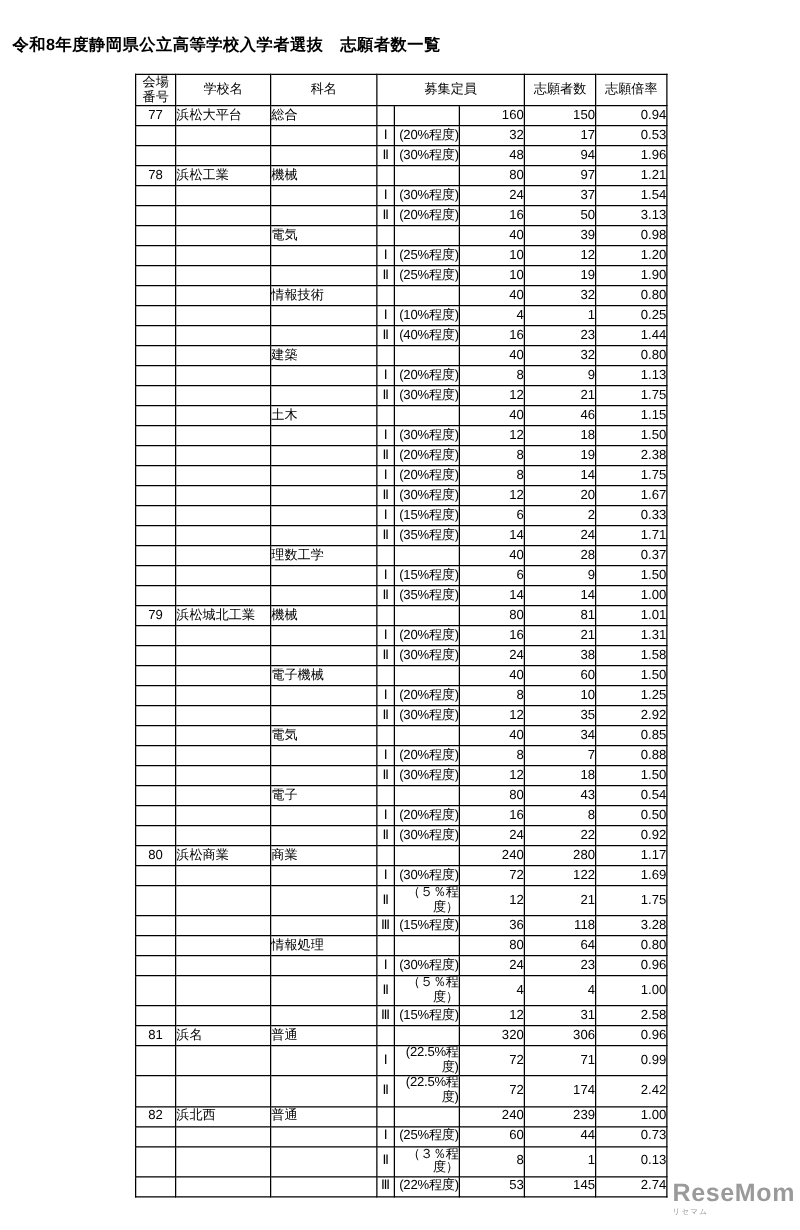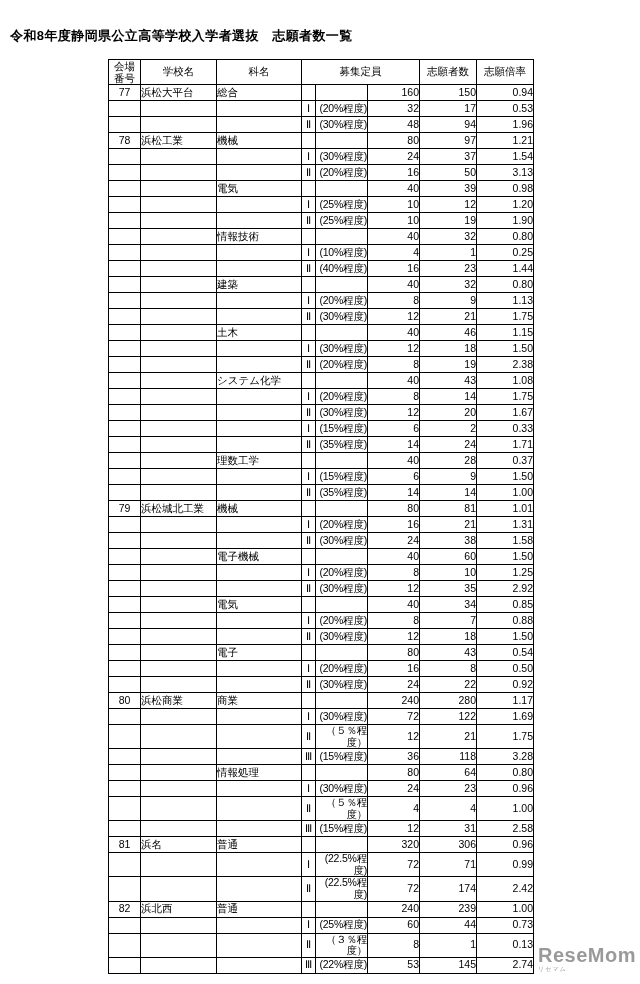--- a/index.html
+++ b/index.html
@@ -329,30 +329,20 @@
           <td class="course cont" style="border-bottom: 1px solid rgb(0, 0, 0);"></td>
           <td class="roman">Ⅱ</td>
           <td class="ratio">(20%程度)</td>
           <td class="num">8</td>
           <td class="num">19</td>
           <td class="num">2.38</td>
         </tr>
         <tr>
           <td class="venue cont"></td>
           <td class="school cont"></td>
-          <td class="course">システム化学</td>
-          <td class="roman"></td>
-          <td class="ratio"></td>
-          <td class="num">40</td>
-          <td class="num">43</td>
-          <td class="num">1.08</td>
-        </tr>
-        <tr>
-          <td class="venue cont"></td>
-          <td class="school cont"></td>
           <td class="course cont"></td>
           <td class="roman">Ⅰ</td>
           <td class="ratio">(20%程度)</td>
           <td class="num">8</td>
           <td class="num">14</td>
           <td class="num">1.75</td>
         </tr>
         <tr>
           <td class="venue cont"></td>
           <td class="school cont"></td>

